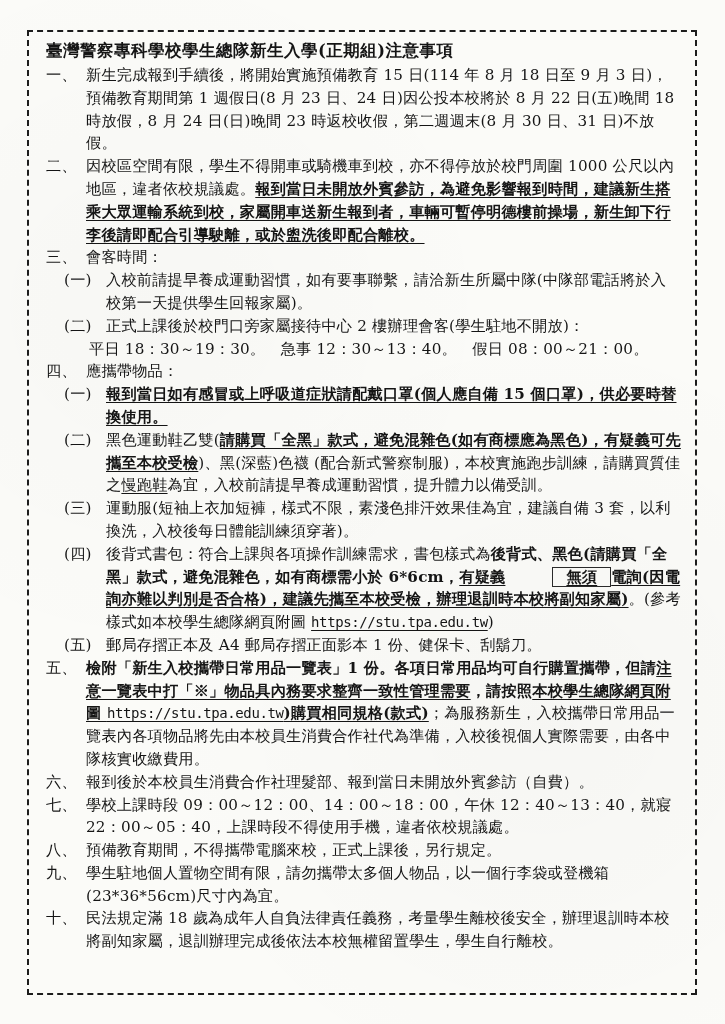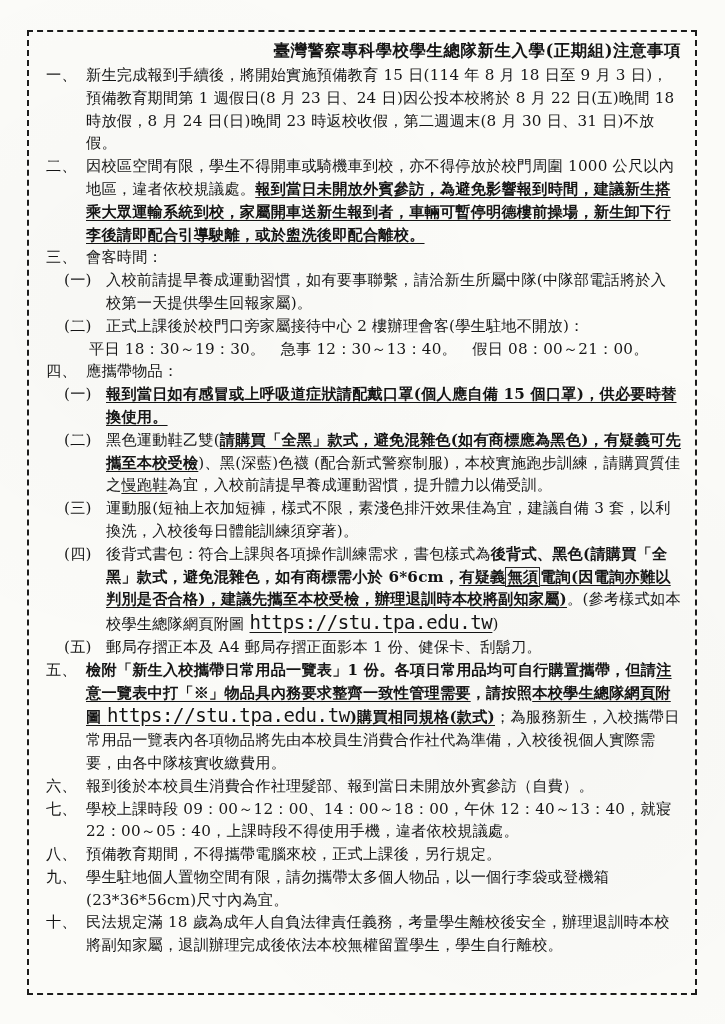--- a/index.html
+++ b/index.html
@@ -23,21 +23,21 @@
     position: absolute;
     left: 27px;
     top: 30px;
     width: 670px;
     height: 965px;
     border: 2px dashed #1c1c1c;
     padding: 6px 14px 8px 17px;
     overflow: hidden;
   }
   .title {
-    text-align: right;
+    text-align: left;
     font-weight: bold;
     font-size: 16.5px;
     line-height: 25px;
     letter-spacing: 0.5px;
     margin-bottom: 1px;
   }
   .item {
     display: flex;
     align-items: flex-start;
     font-size: 15.2px;
@@ -48,26 +48,26 @@
     flex: 0 0 auto;
     min-width: 40px;
     white-space: nowrap;
   }
   .item.lvl1 { margin-left: 18px; }
   .item.lvl1 .lab { min-width: 42px; }
   .item.lvl2 { margin-left: 43px; justify-content: center; }
   .txt { flex: 1 1 auto; }
   .b { font-weight: bold; }
   .u { text-decoration: underline; text-underline-offset: 3px; text-decoration-thickness: 1.3px; }
-  .box { border: 1.2px solid #2a2a2a; padding: 0 1px; }
+  .box { border: 1.2px solid #2a2a2a; padding: 0 13px; margin-left: 47px; }
   .link {
     text-decoration: underline;
     text-underline-offset: 3px;
     font-family: "DejaVu Sans Mono", "Liberation Mono", monospace;
-    font-size: 19px;
+    font-size: 14px;
     letter-spacing: -0.4px;
   }
 </style>
 </head>
 <body style="color: rgb(21, 21, 21); background: rgb(251, 251, 248);">
 
 <div class="sheet">
   <div class="doc">
     <div class="title">臺灣警察專科學校學生總隊新生入學(正期組)注意事項</div>
     <div id="list">

